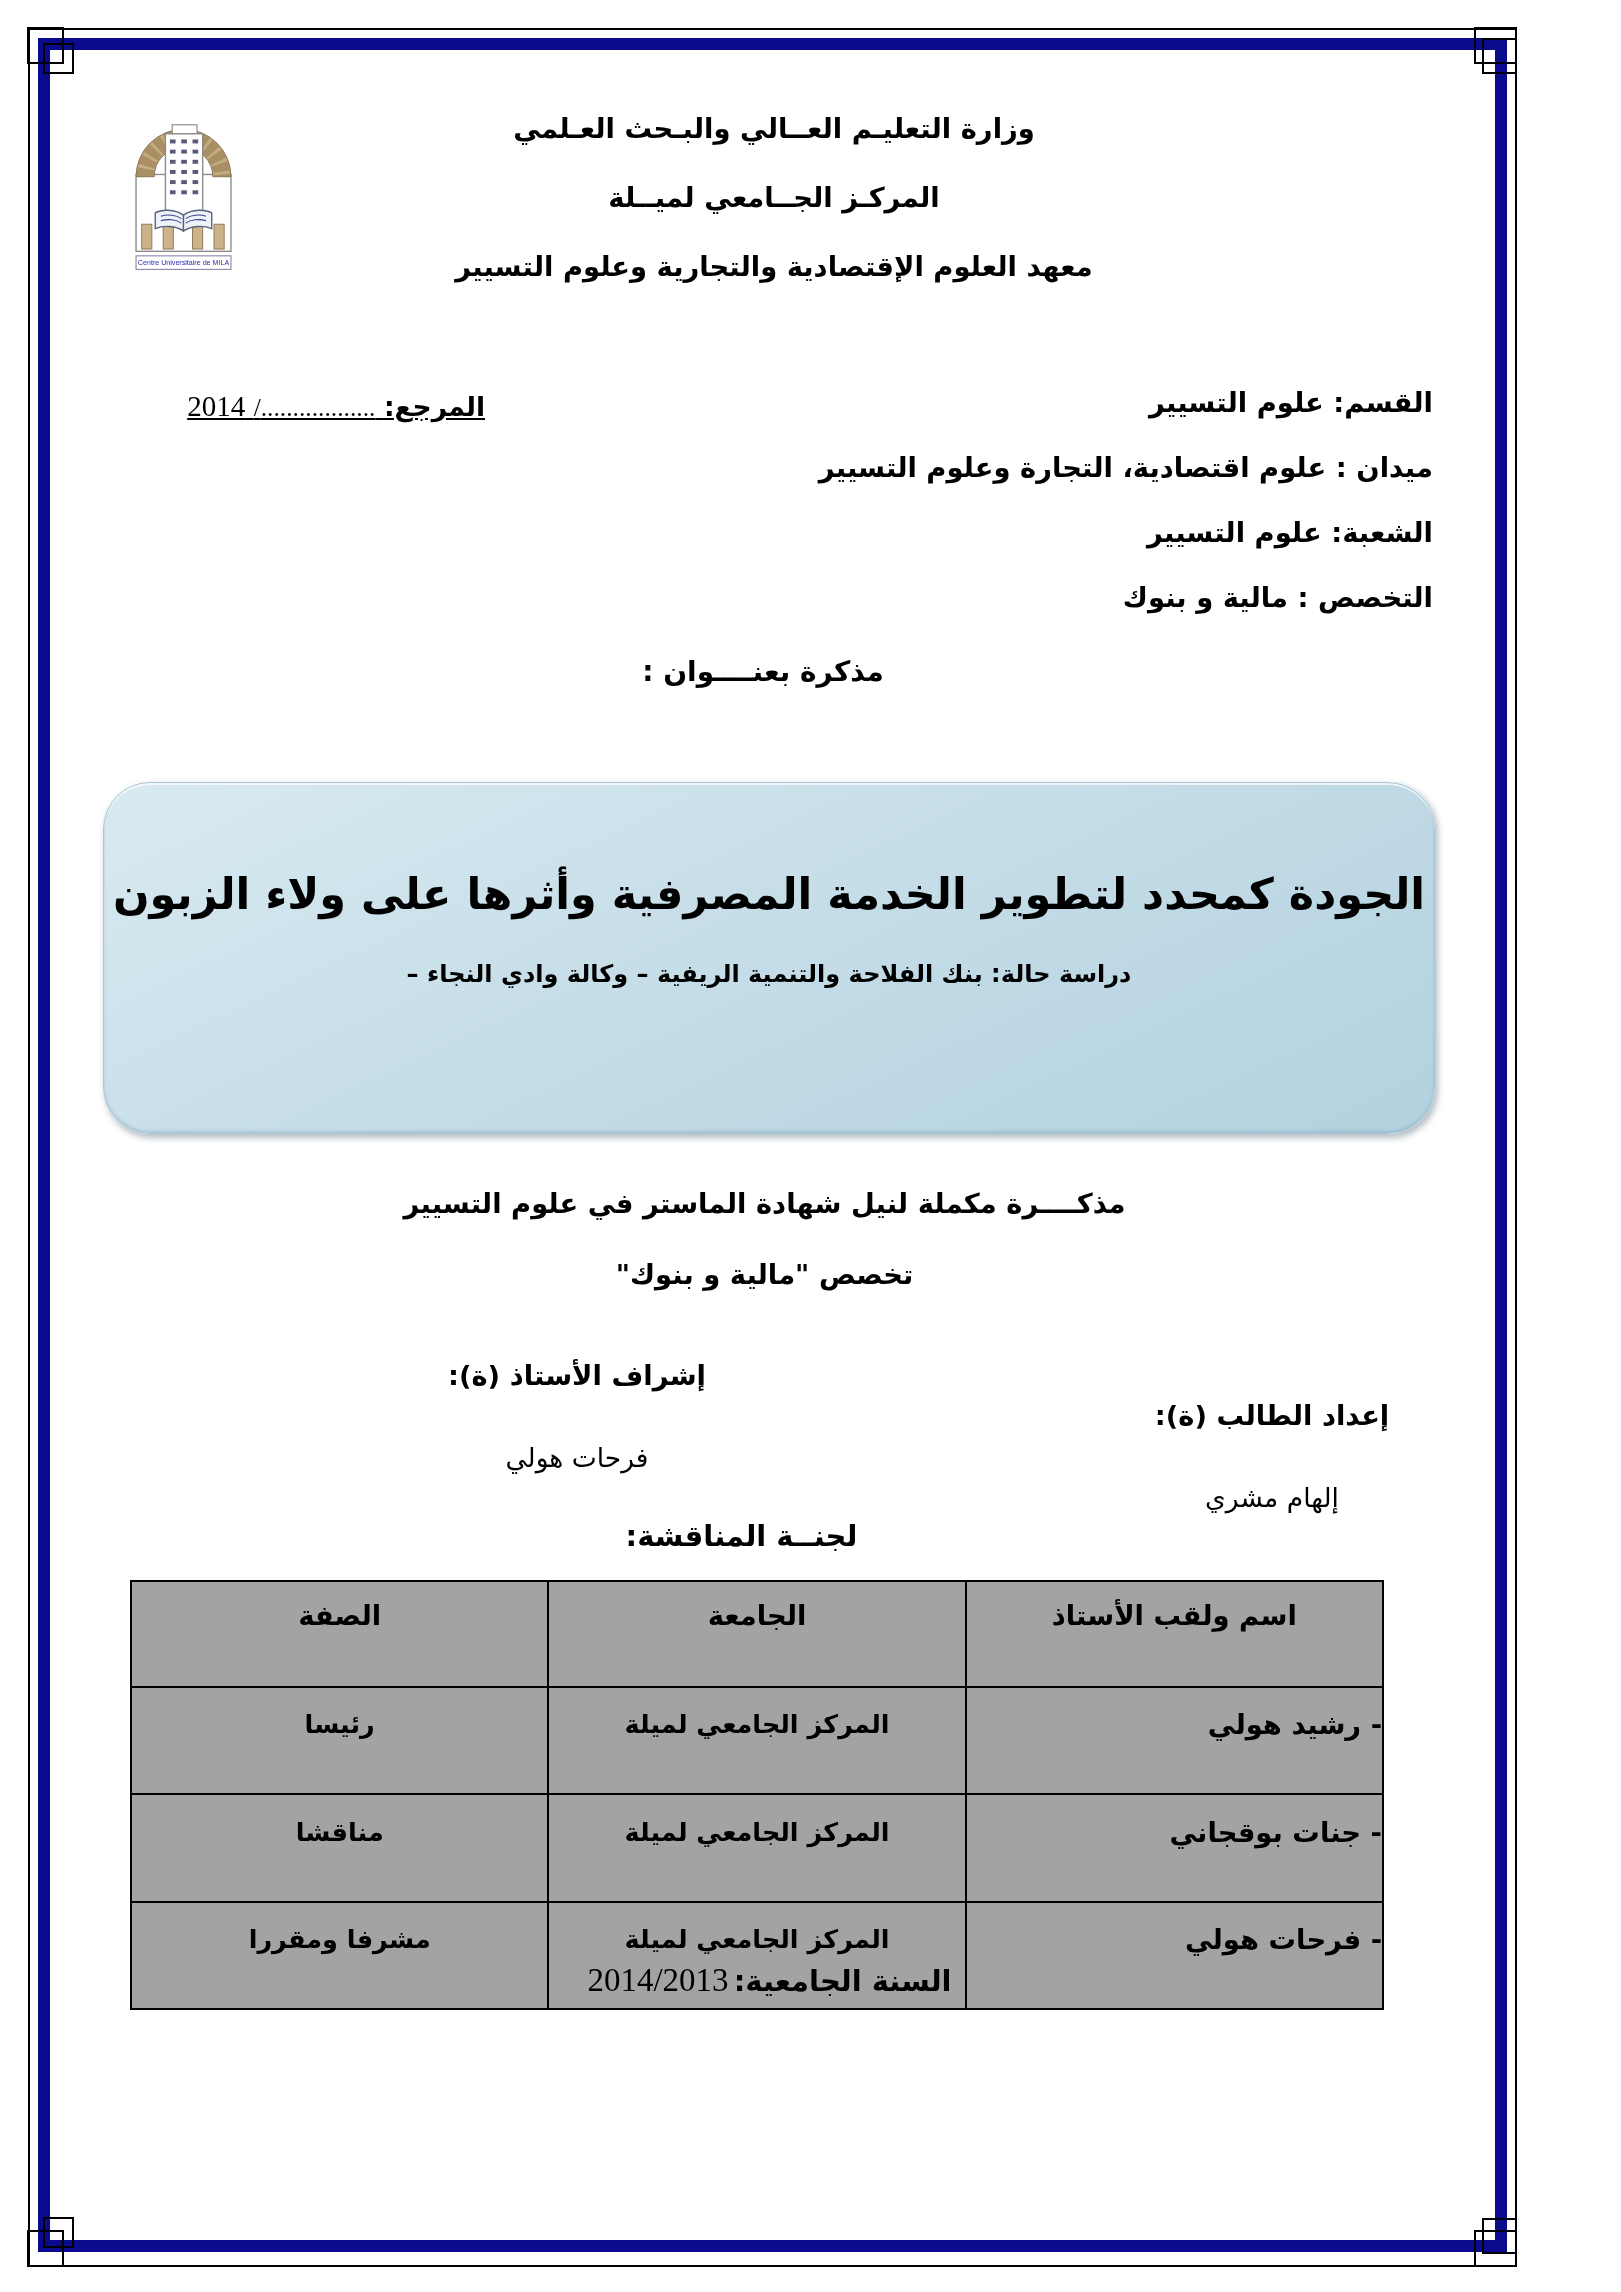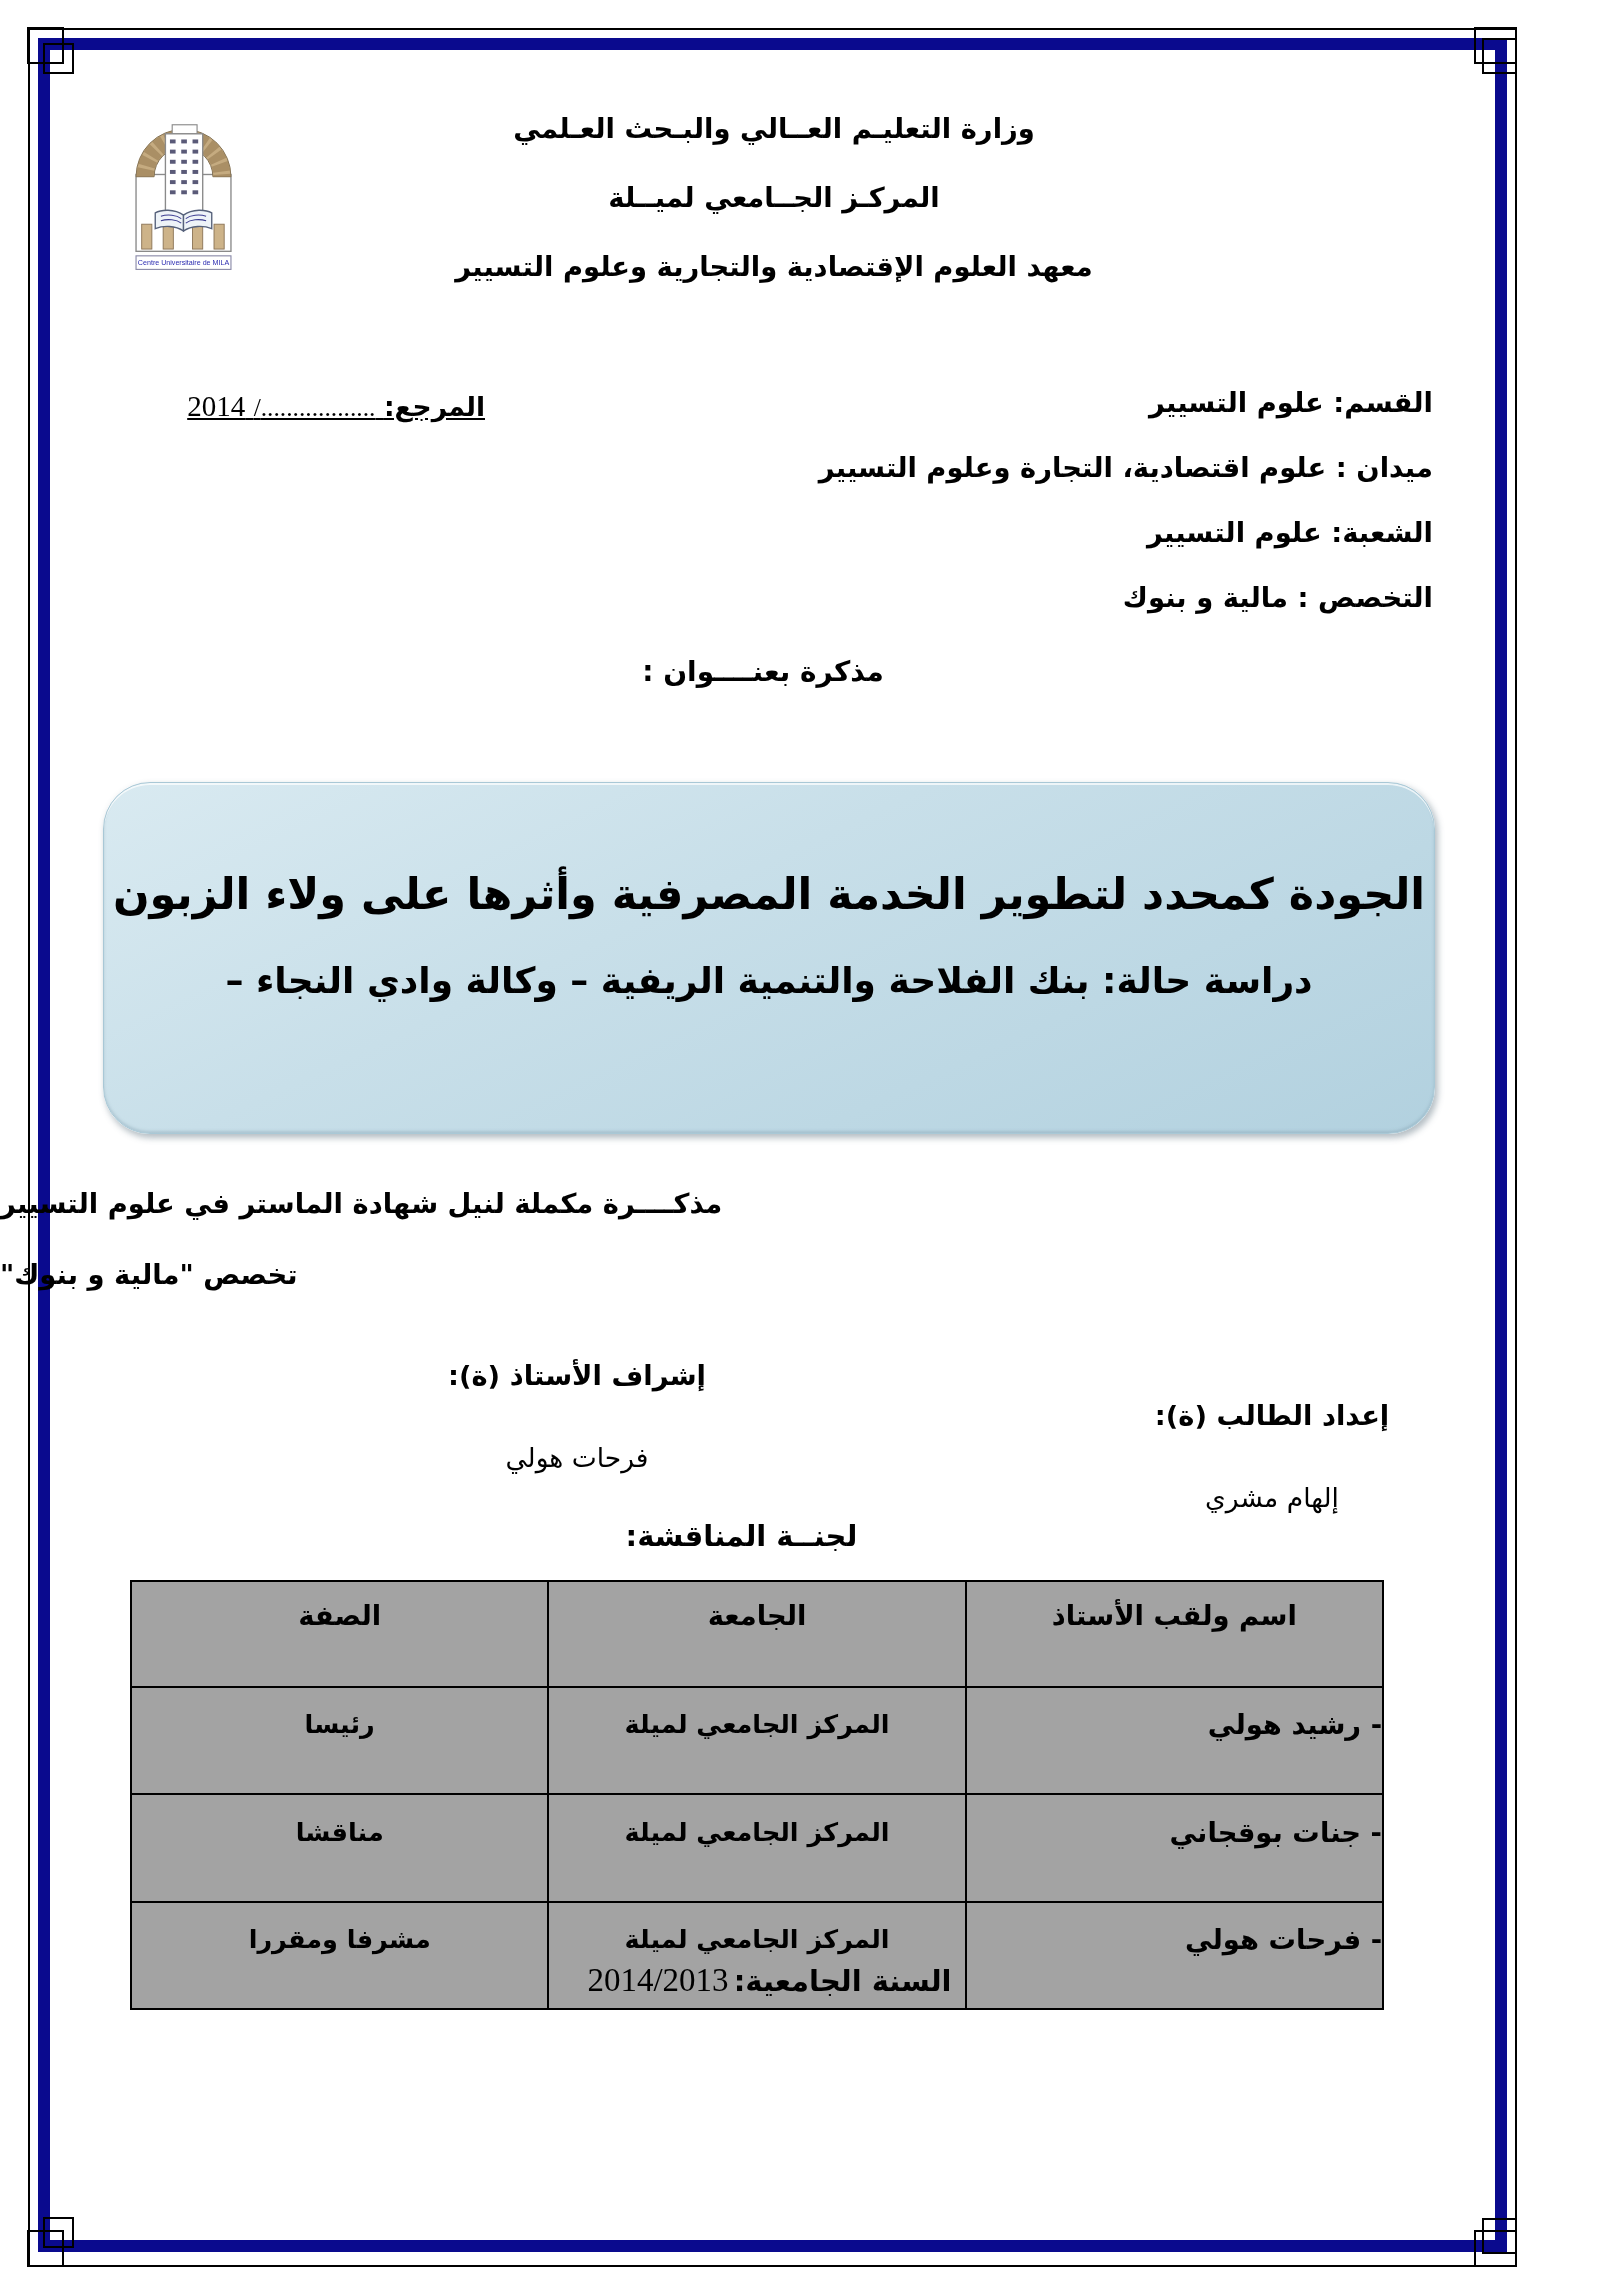--- a/index.html
+++ b/index.html
@@ -56,27 +56,27 @@
     background:linear-gradient(155deg,#d9eaf1 0%,#c8dfe9 40%,#b2d1df 100%);
     box-shadow:2.9px 3.9px 5.9px rgba(90,110,125,0.45), inset 0 2px 0 rgba(255,255,255,0.7), inset 0 -2px 2.9px rgba(120,150,165,0.35);
     border:1px solid #a9c8d6;
     text-align:center; direction:rtl;
   }
   .title-main{
     margin-top:86px; font-weight:bold; font-size:43px; color:#000;
     white-space:nowrap;
   }
   .title-sub{
-    margin-top:41px; font-weight:bold; font-size:36px; color:#000;
+    margin-top:41px; font-weight:bold; font-size:24px; color:#000;
     white-space:nowrap;
   }
   
   .degree{
     position:absolute; left:0; top:1168px; width:1529px;
-    text-align:left; direction:rtl;
+    text-align:center; direction:rtl;
     font-weight:bold; font-size:27.4px; line-height:71px; color:#000;
   }
   
   .people-block{
     position:absolute; top:1360px; width:314px; text-align:center; direction:rtl; color:#000;
   }
   .people-block .p-label{font-weight:bold; font-size:27.4px; white-space:nowrap;}
   .people-block .p-name{font-size:26.5px; margin-top:51px; font-weight:normal; white-space:nowrap;}
   .student-block{right:192px;margin-top:40px;}
   .supervisor-block{left:420px;}

